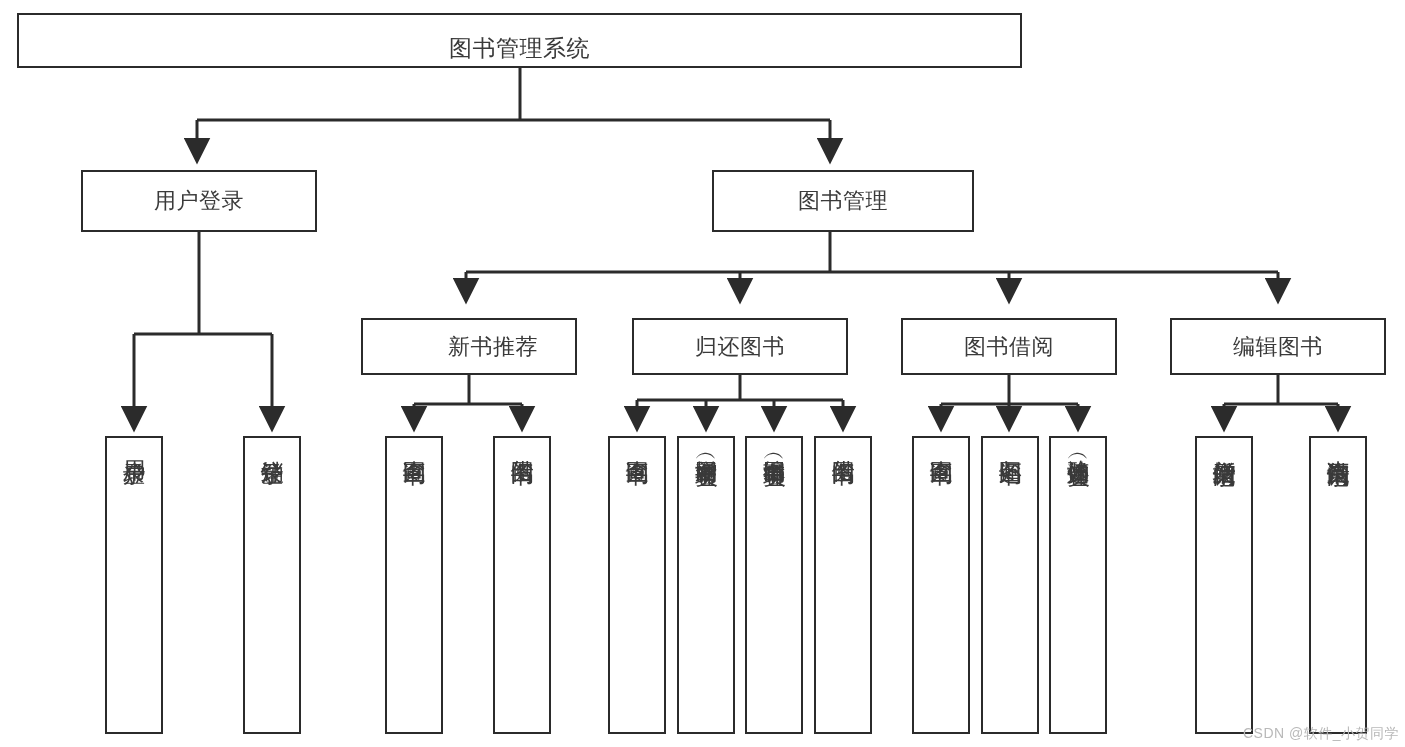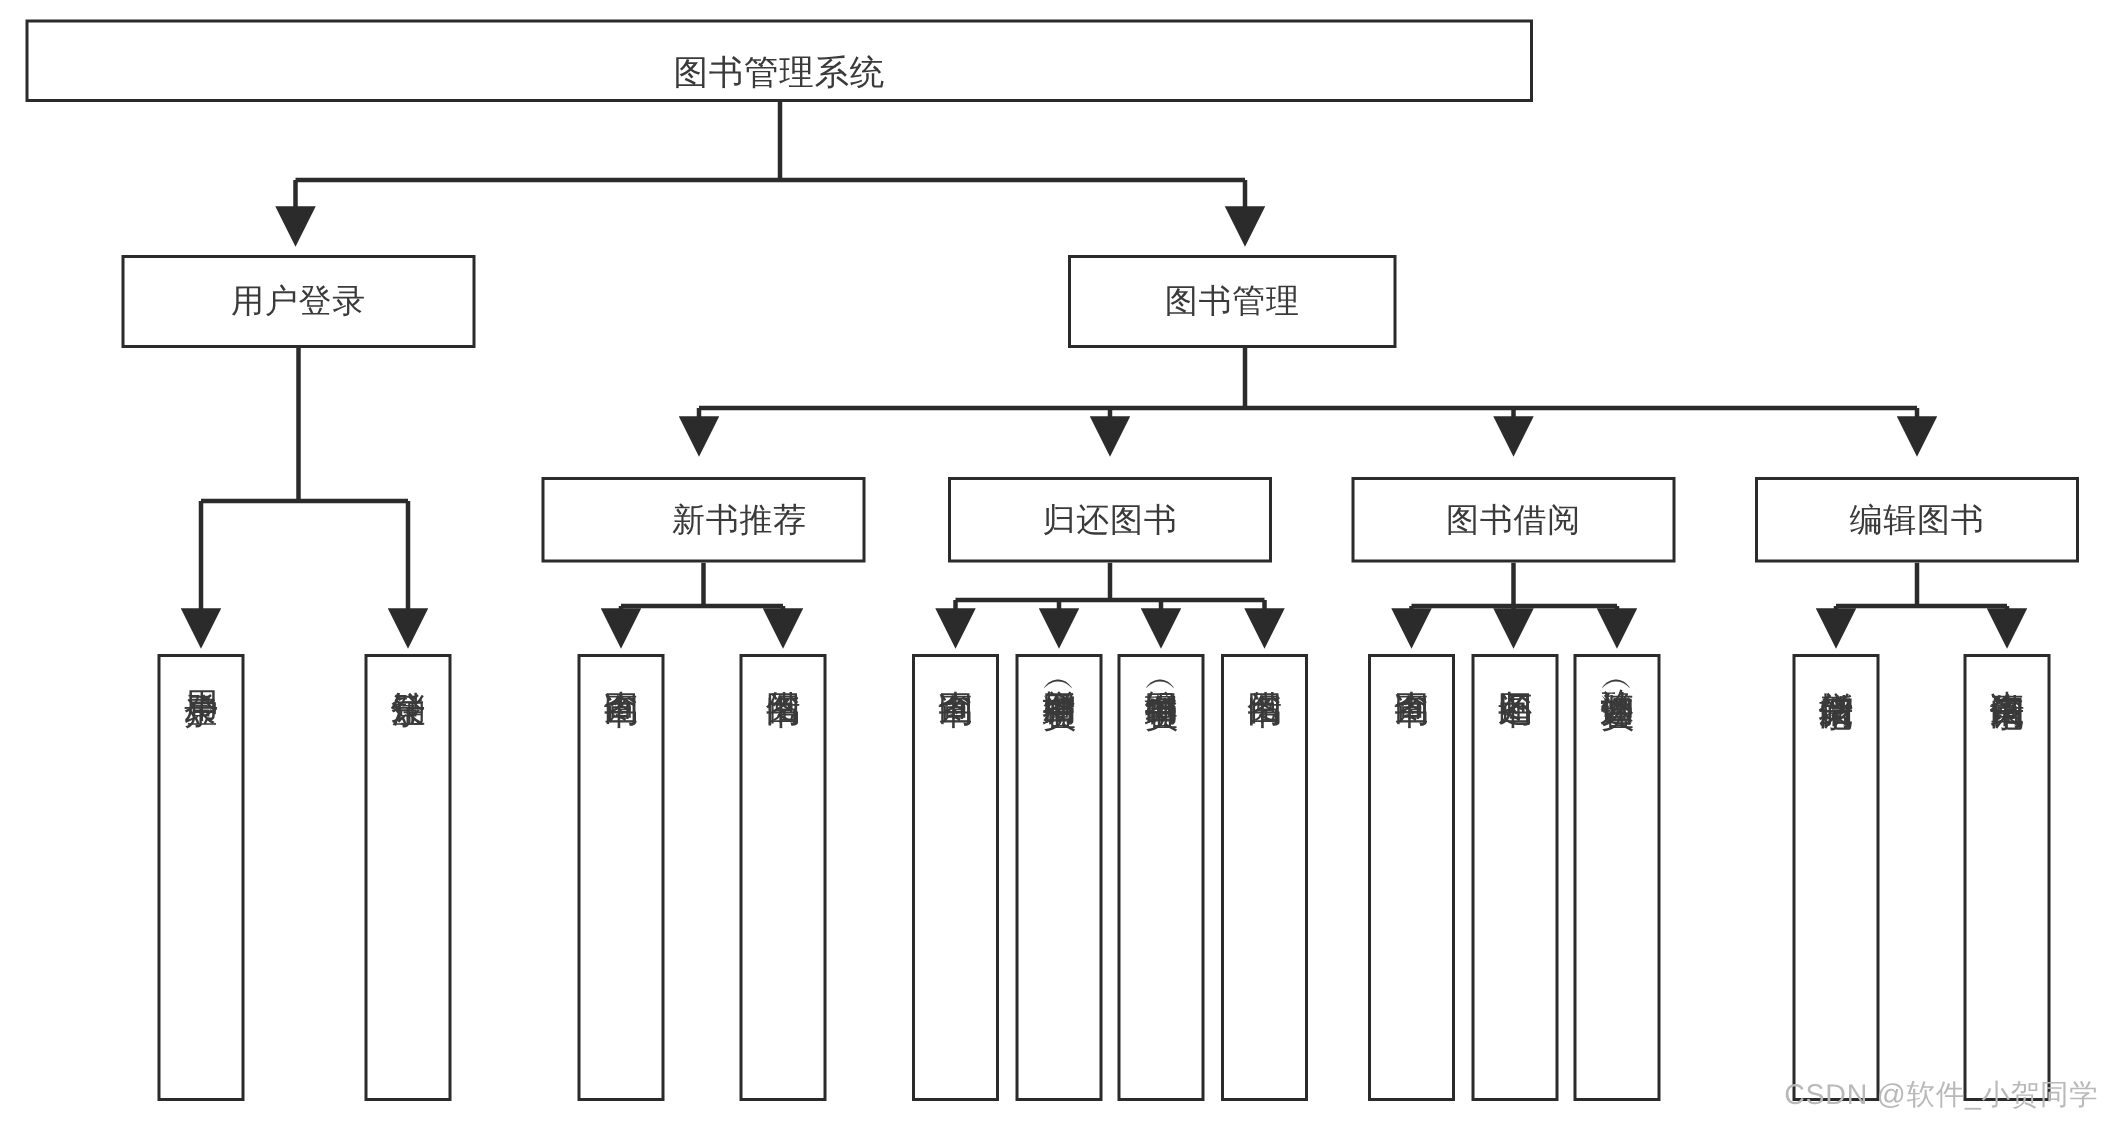--- a/index.html
+++ b/index.html
@@ -39,21 +39,21 @@
     font-size:23px;
     line-height:1.02;
     letter-spacing:1px;
     white-space:nowrap;
   }
   .node.vert.tall .label{font-size:22px;}
   .watermark{
     position:absolute;
     right:6px;
     bottom:4px;
-    font-size:19px;
+    font-size:14px;
     color:#b9b9b9;
     white-space:nowrap;
     letter-spacing:0.5px;
   }
 </style>
 </head>
 <body>
 
 <div id="stage">
 
@@ -113,21 +113,21 @@
     </g>
   </svg>
 
   <div class="node horiz root" style="left:17px;top:13px;width:1005px;height:55px;">
     <span class="label">图书管理系统</span>
   </div>
 
   <div class="node horiz" style="left:81px;top:170px;width:236px;height:62px;">
     <span class="label">用户登录</span>
   </div>
-  <div class="node horiz" style="left:712px;top:170px;width:219px;height:62px;">
+  <div class="node horiz" style="left:712px;top:170px;width:262px;height:62px;">
     <span class="label">图书管理</span>
   </div>
 
   <div class="node horiz" style="left:361px;top:318px;width:216px;height:57px;padding-left:48px;">
     <span class="label">新书推荐</span>
   </div>
   <div class="node horiz" style="left:632px;top:318px;width:216px;height:57px;">
     <span class="label">归还图书</span>
   </div>
   <div class="node horiz" style="left:901px;top:318px;width:216px;height:57px;">

